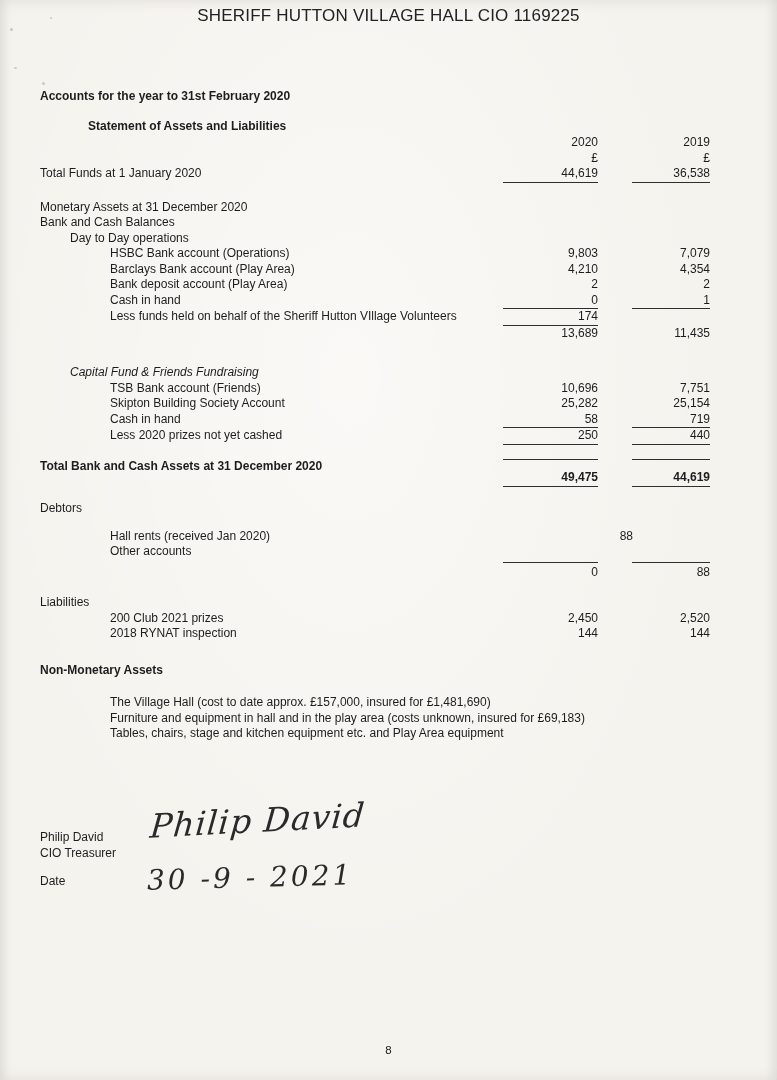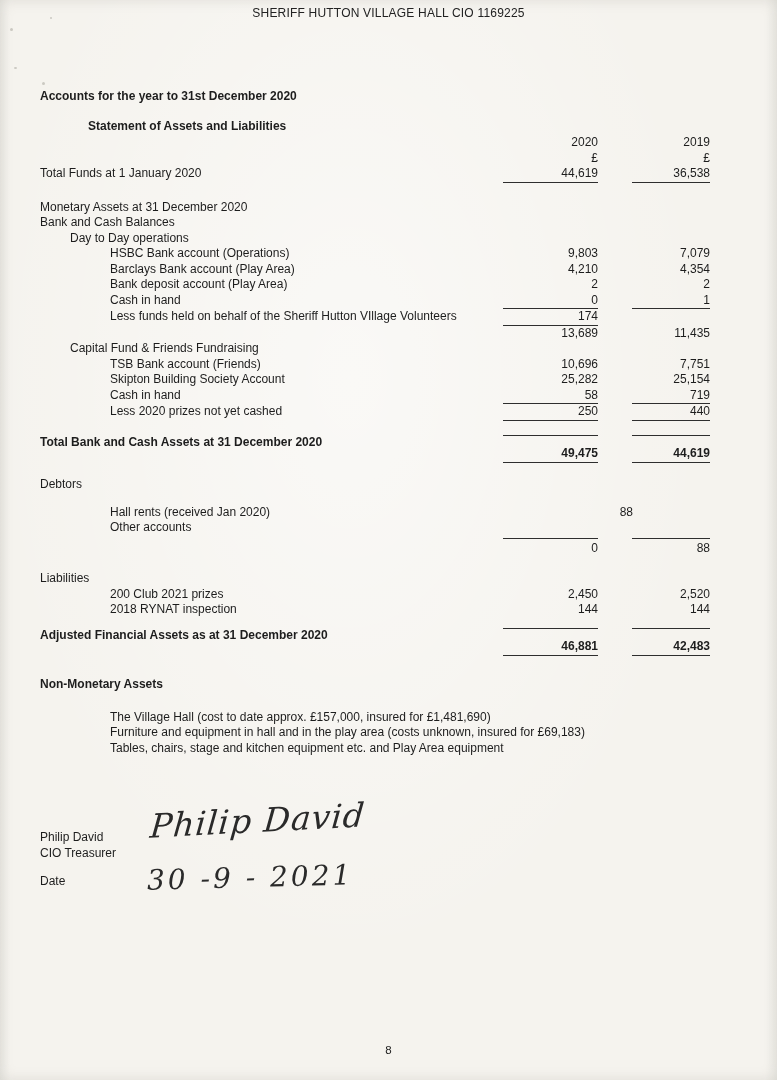--- a/index.html
+++ b/index.html
@@ -13,40 +13,40 @@
       #f5f3ee;
     box-shadow:inset 0 0 14px rgba(120,115,105,0.18);
     font-family:"Liberation Sans", sans-serif;
     font-size:12px;
     color:#1d1d1d;
     overflow:hidden;
   }
   .speck{position:absolute;background:#b9b6af;border-radius:50%;opacity:.7;}
   .doc-header{
     position:absolute;top:6px;left:0;width:100%;
-    text-align:center;font-size:12px;letter-spacing:.2px;color:#222;
+    text-align:center;font-size:17px;letter-spacing:.2px;color:#222;
   }
   .content{position:absolute;left:40px;top:89px;width:670px;line-height:15.5px;}
   .bold{font-weight:bold;}
   .row{display:flex;min-height:15.5px;}
   .label{flex:1;}
   .ind1{padding-left:30px;}
   .ind2{padding-left:70px;}
   .v20{width:95px;text-align:right;}
   .sp{width:34px;}
   .v19{width:78px;text-align:right;}
   .u{border-bottom:1.6px solid #2e2e2e;}
   .tot{border-top:1.6px solid #2e2e2e;border-bottom:1.6px solid #2e2e2e;
        padding-top:10px;padding-bottom:1px;font-weight:bold;}
   .ot{border-top:1.6px solid #2e2e2e;padding-top:2px;}
   .mid-val{width:95px;text-align:right;margin-right:77px;}
   .mt-title{margin-bottom:14px;}
   .mt-sub{margin-bottom:1px;margin-left:48px;}
   .mt17{margin-top:17px;}
-  .mt24{}
+  .mt24{margin-top:24px;font-style:italic;}
   .mt14{margin-top:14px;}
   .mt12{margin-top:12px;}
   .mt2{margin-top:2px;}
   .mt15{margin-top:15px;}
   .mt10{margin-top:10px;}
   .mt21{margin-top:21px;}
   .sig-name{position:absolute;left:40px;top:829px;line-height:16px;}
   .date-label{position:absolute;left:40px;top:874px;}
   .handwriting{font-family:"DejaVu Serif", serif;font-style:italic;color:#2a2a2a;}
   .sig-script{
@@ -66,21 +66,21 @@
 
   <div class="speck" style="left:10px;top:28px;width:3px;height:3px;"></div>
   <div class="speck" style="left:50px;top:17px;width:2px;height:2px;"></div>
   <div class="speck" style="left:14px;top:67px;width:3px;height:2px;"></div>
   <div class="speck" style="left:42px;top:82px;width:3px;height:3px;"></div>
 
   <div class="doc-header">SHERIFF HUTTON VILLAGE HALL CIO 1169225</div>
 
   <div class="content">
 
-    <div class="bold mt-title">Accounts for the year to 31st December 2020</div>
+    <div class="bold mt-title">Accounts for the year to 31st February 2020</div>
     <div class="bold mt-sub">Statement of Assets and Liabilities</div>
 
     <div class="row">
       <span class="label"></span>
       <span class="v20">2020</span>
       <span class="sp"></span>
       <span class="v19">2019</span>
     </div>
     <div class="row">
       <span class="label"></span>
@@ -195,26 +195,20 @@
       <span class="sp"></span>
       <span class="v19">2,520</span>
     </div>
     <div class="row">
       <span class="label ind2">2018 RYNAT inspection</span>
       <span class="v20">144</span>
       <span class="sp"></span>
       <span class="v19">144</span>
     </div>
 
-    <div class="row mt10">
-      <span class="label bold">Adjusted Financial Assets as at 31 December 2020</span>
-      <span class="v20 tot">46,881</span>
-      <span class="sp"></span>
-      <span class="v19 tot">42,483</span>
-    </div>
 
     <div class="bold mt21">Non-Monetary Assets</div>
     <div class="ind2 mt17">The Village Hall (cost to date approx. £157,000, insured for £1,481,690)</div>
     <div class="ind2">Furniture and equipment in hall and in the play area (costs unknown, insured for £69,183)</div>
     <div class="ind2">Tables, chairs, stage and kitchen equipment etc. and Play Area equipment</div>
 
   </div>
 
   <div class="sig-name">
     <div>Philip David</div>

